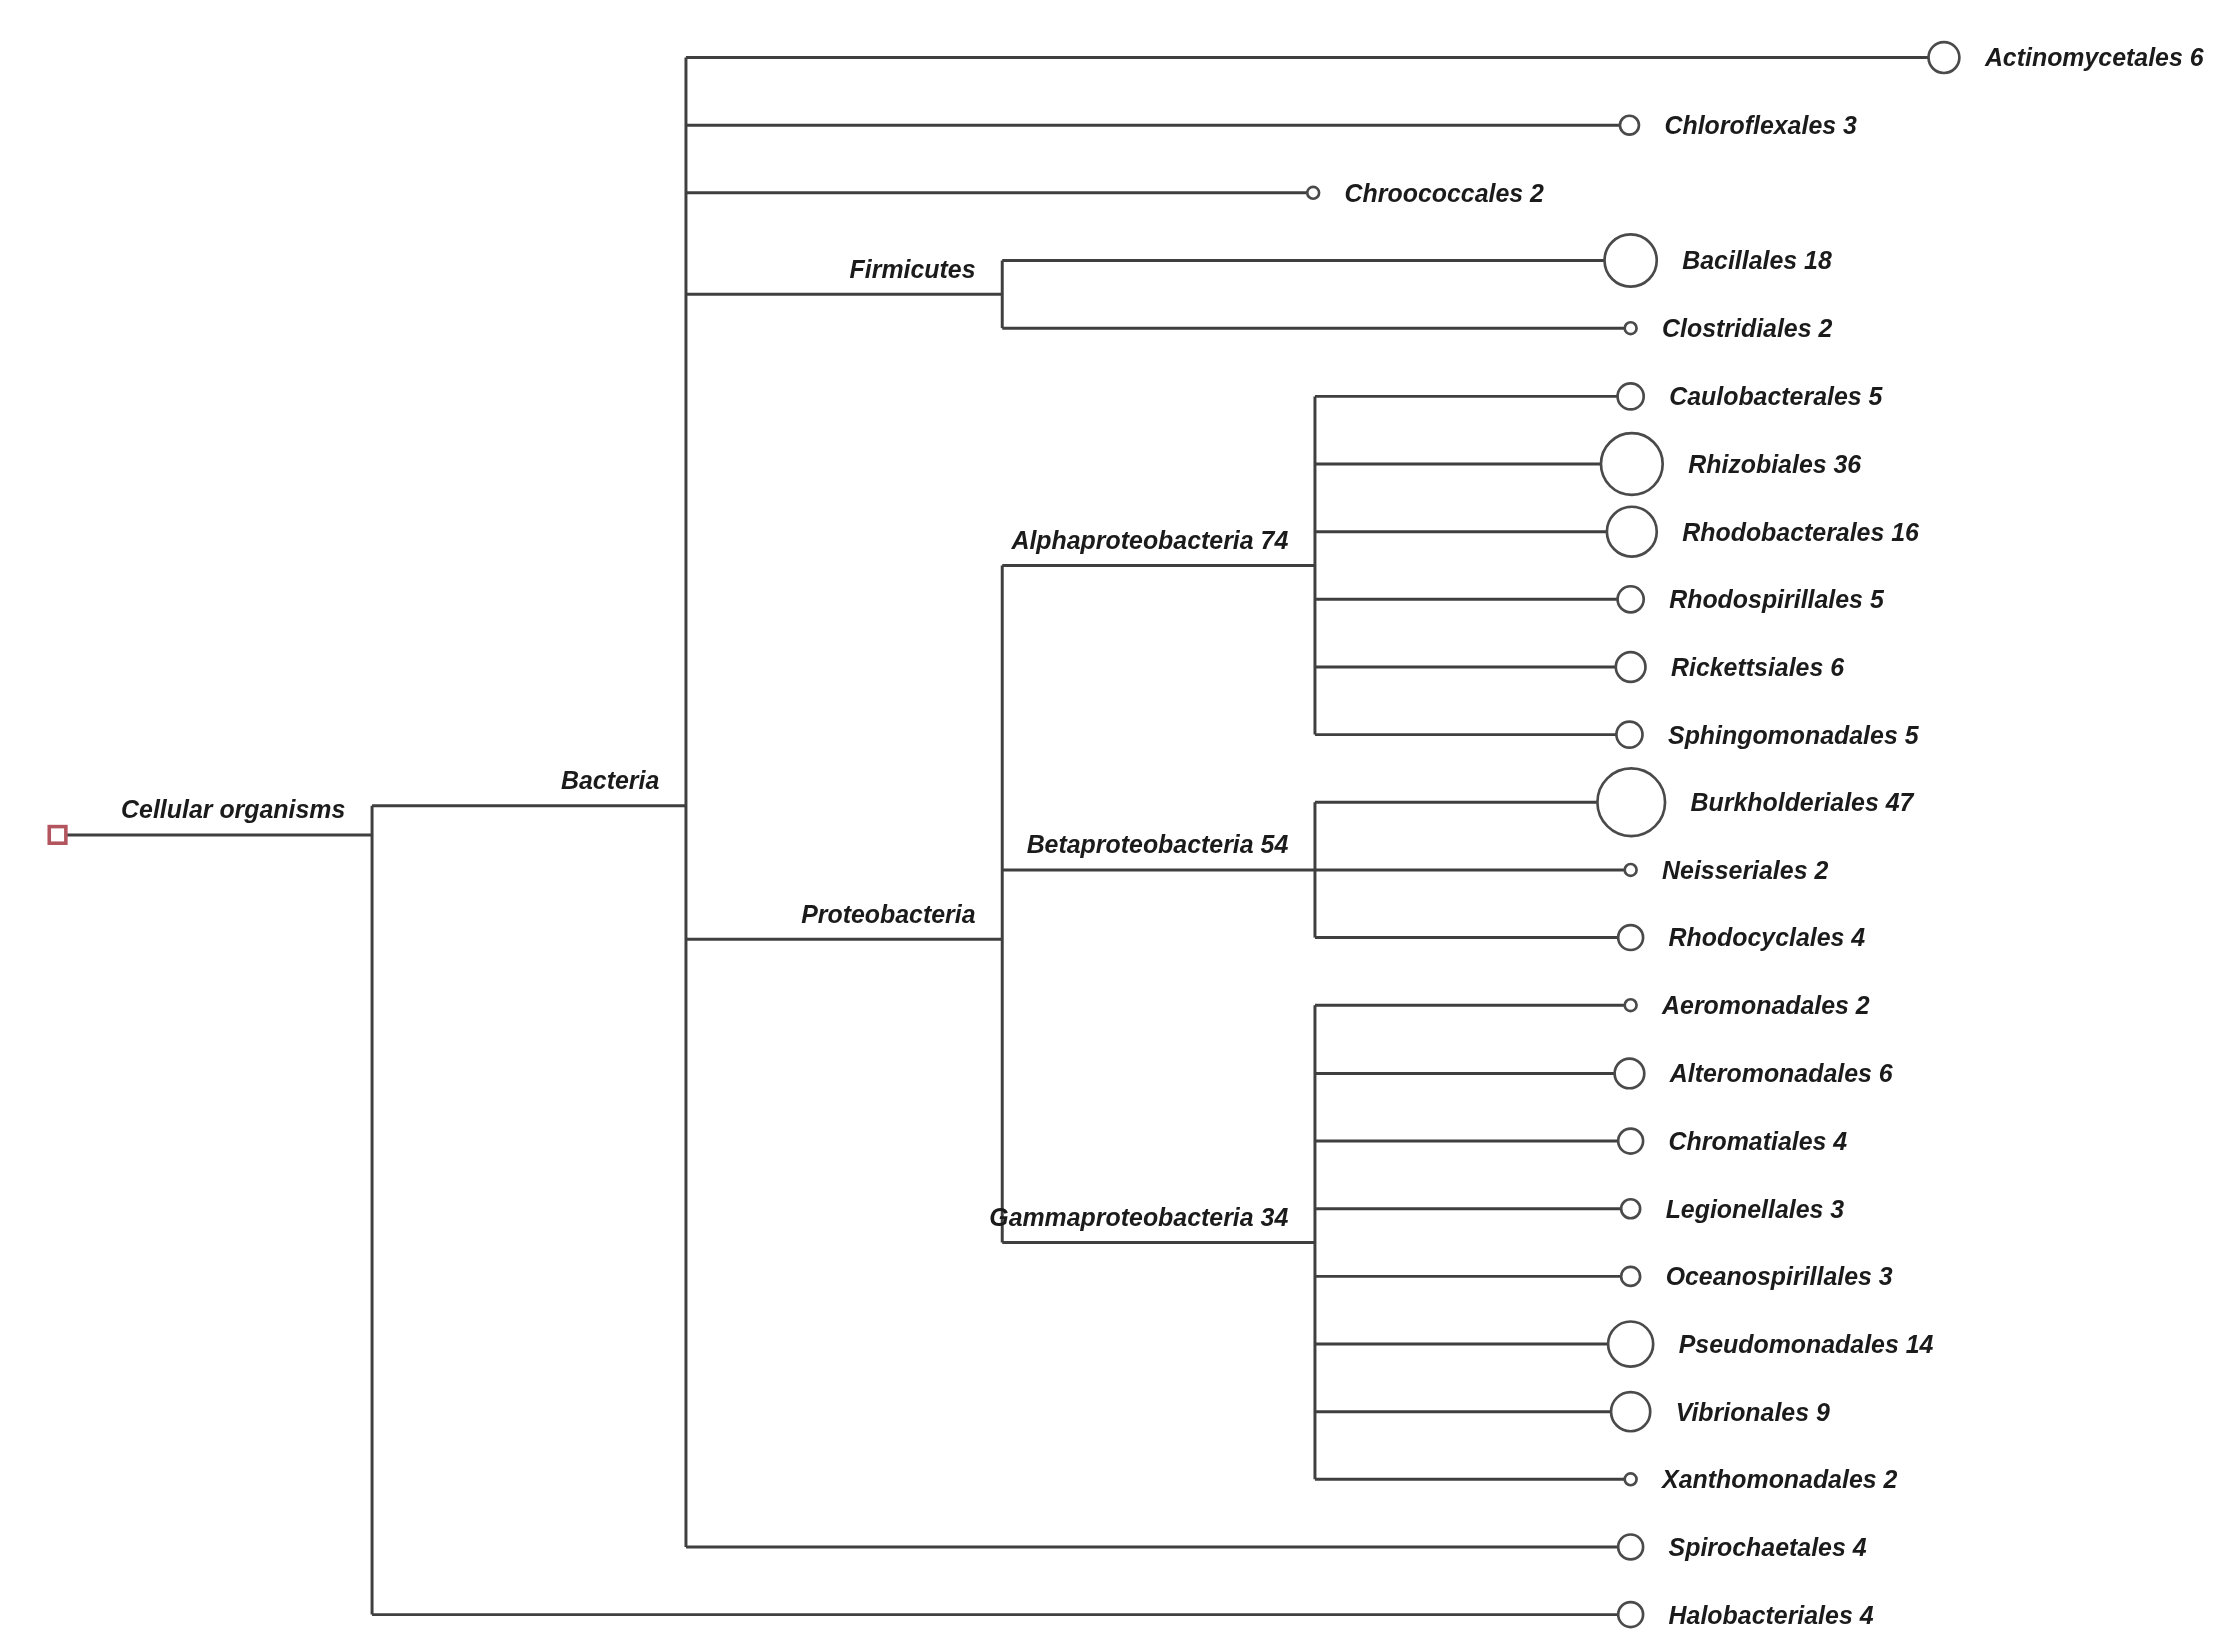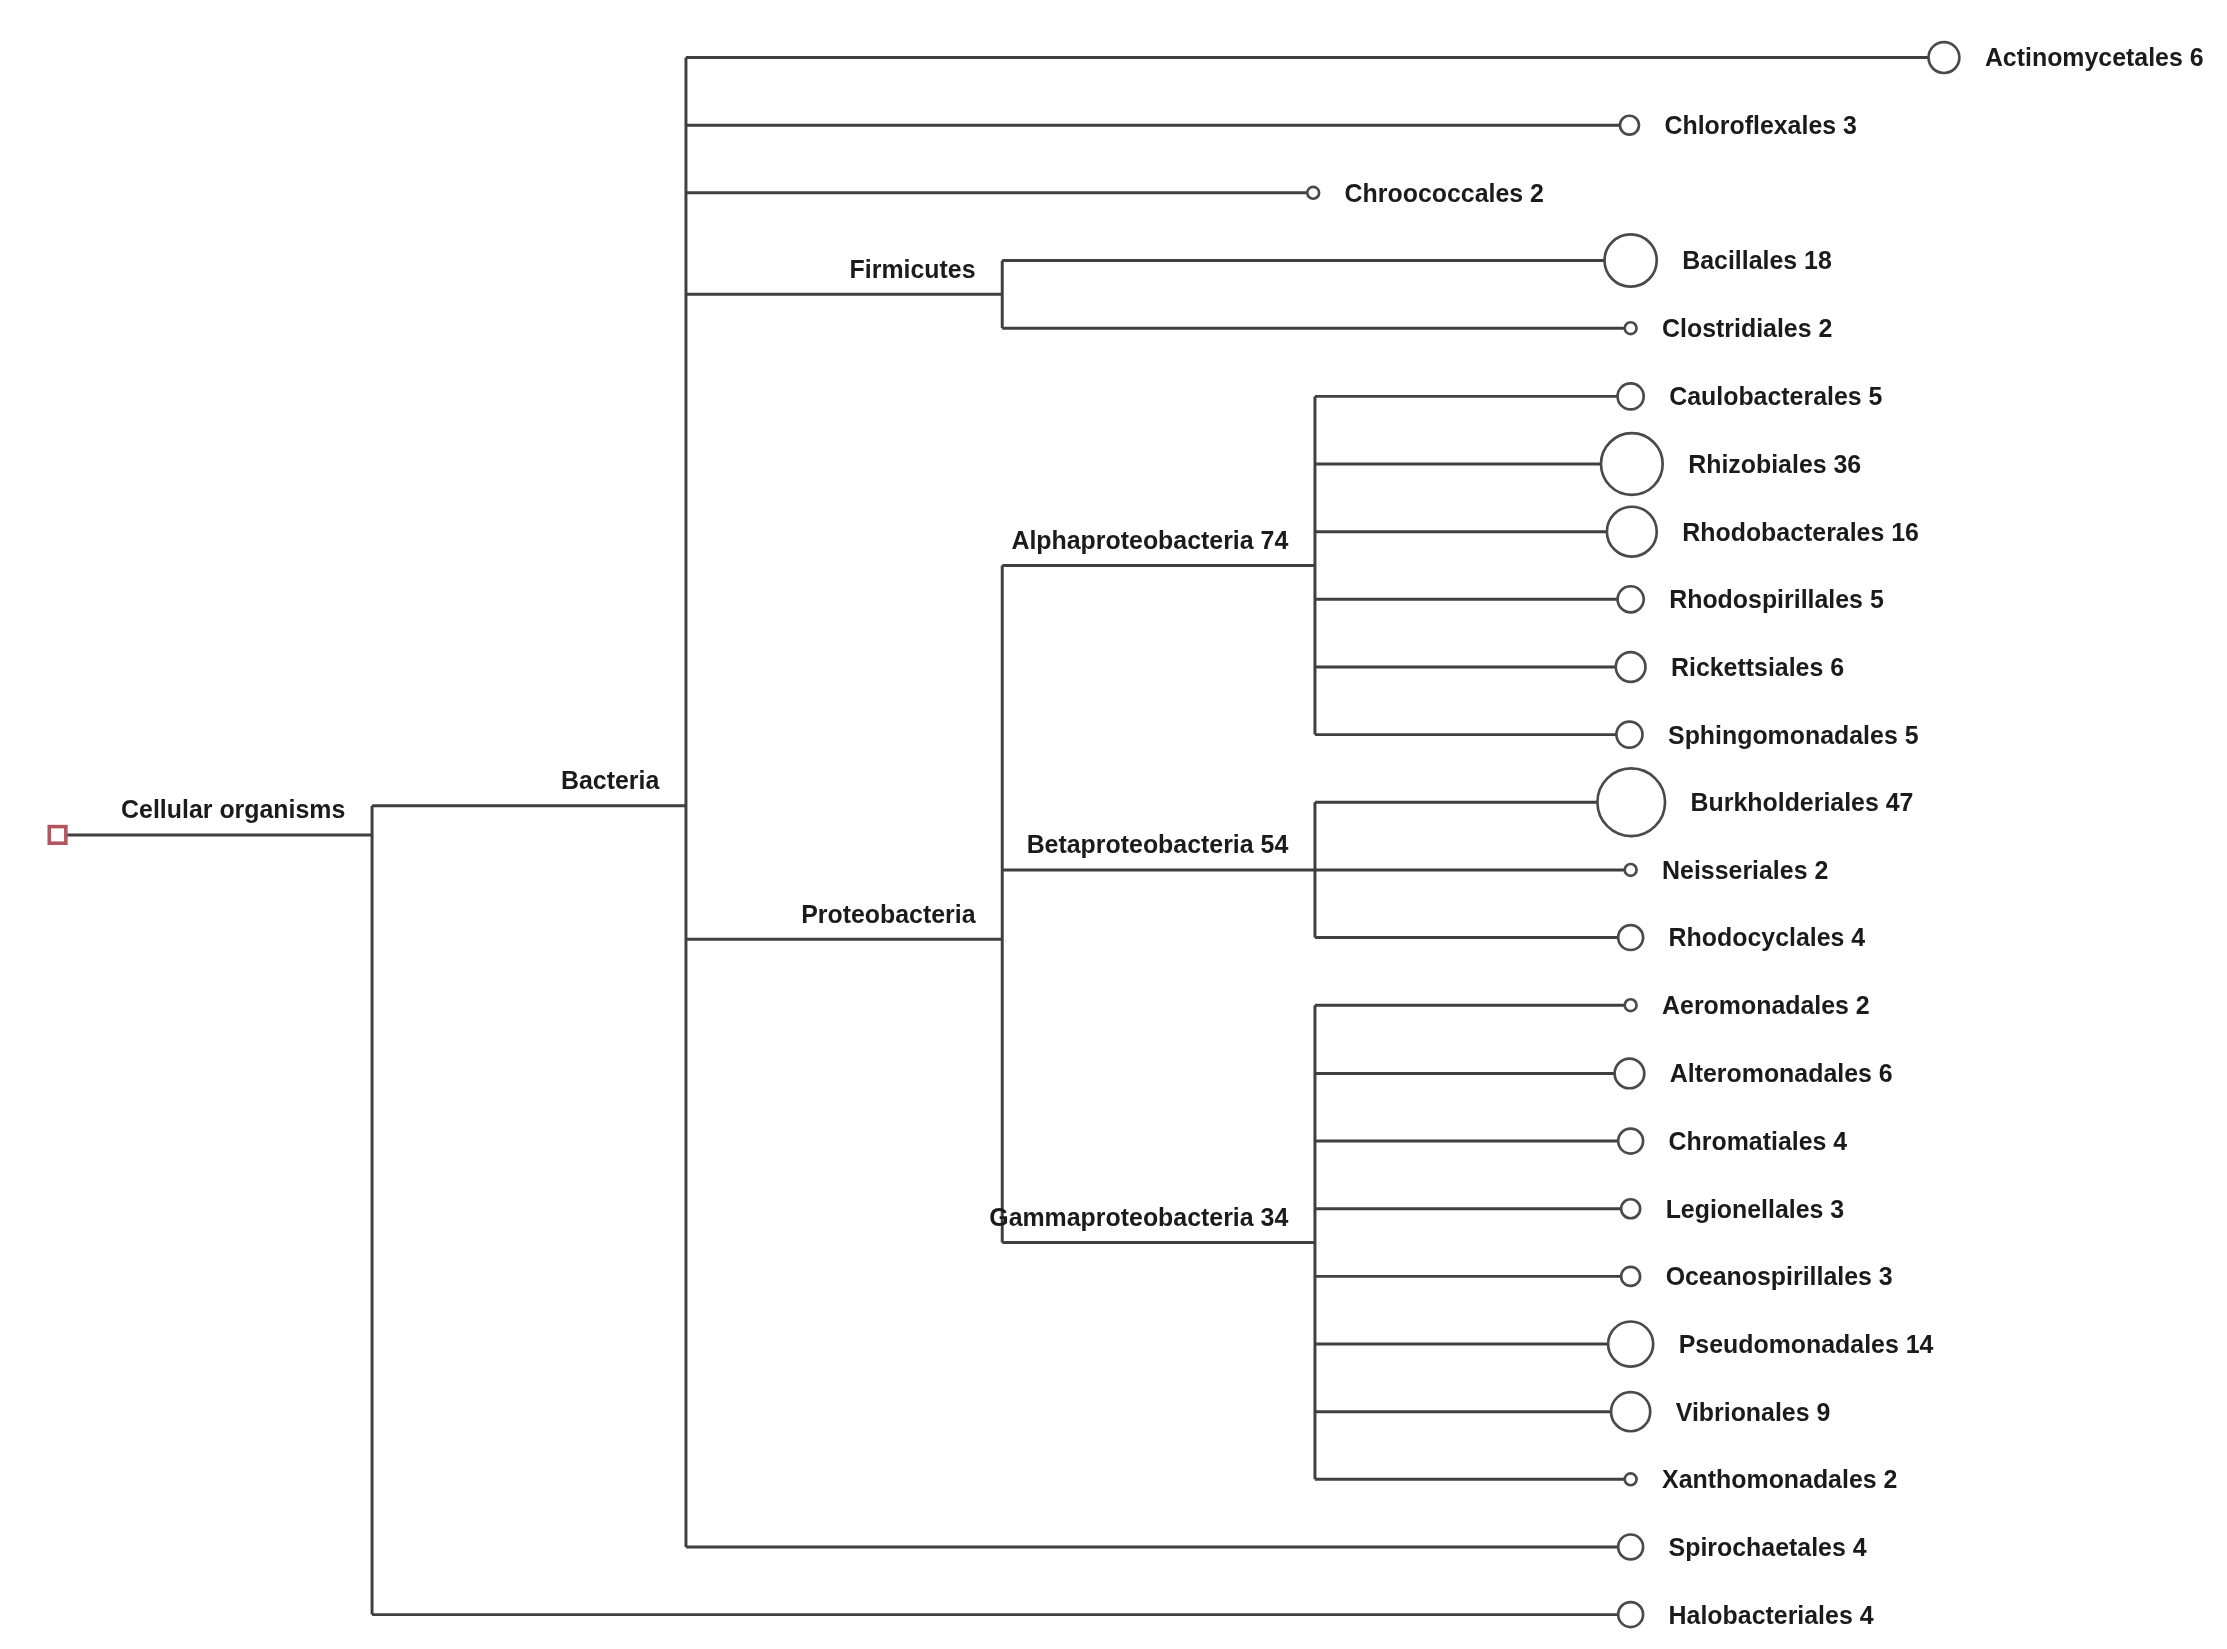--- a/index.html
+++ b/index.html
@@ -3,20 +3,21 @@
 <meta charset="utf-8">
 <style>
   html, body {
     margin: 0;
     padding: 0;
     background: #ffffff;
   }
   .tree-canvas {
     width: 100%;
     background: #c2410c;
+    font-style: italic;
   }
   .tree-canvas svg {
     display: block;
     width: 100%;
     height: auto;
     background: #ffffff;
   }
   text {
     font-family: "Liberation Sans", "DejaVu Sans", sans-serif;
     font-weight: bold;

